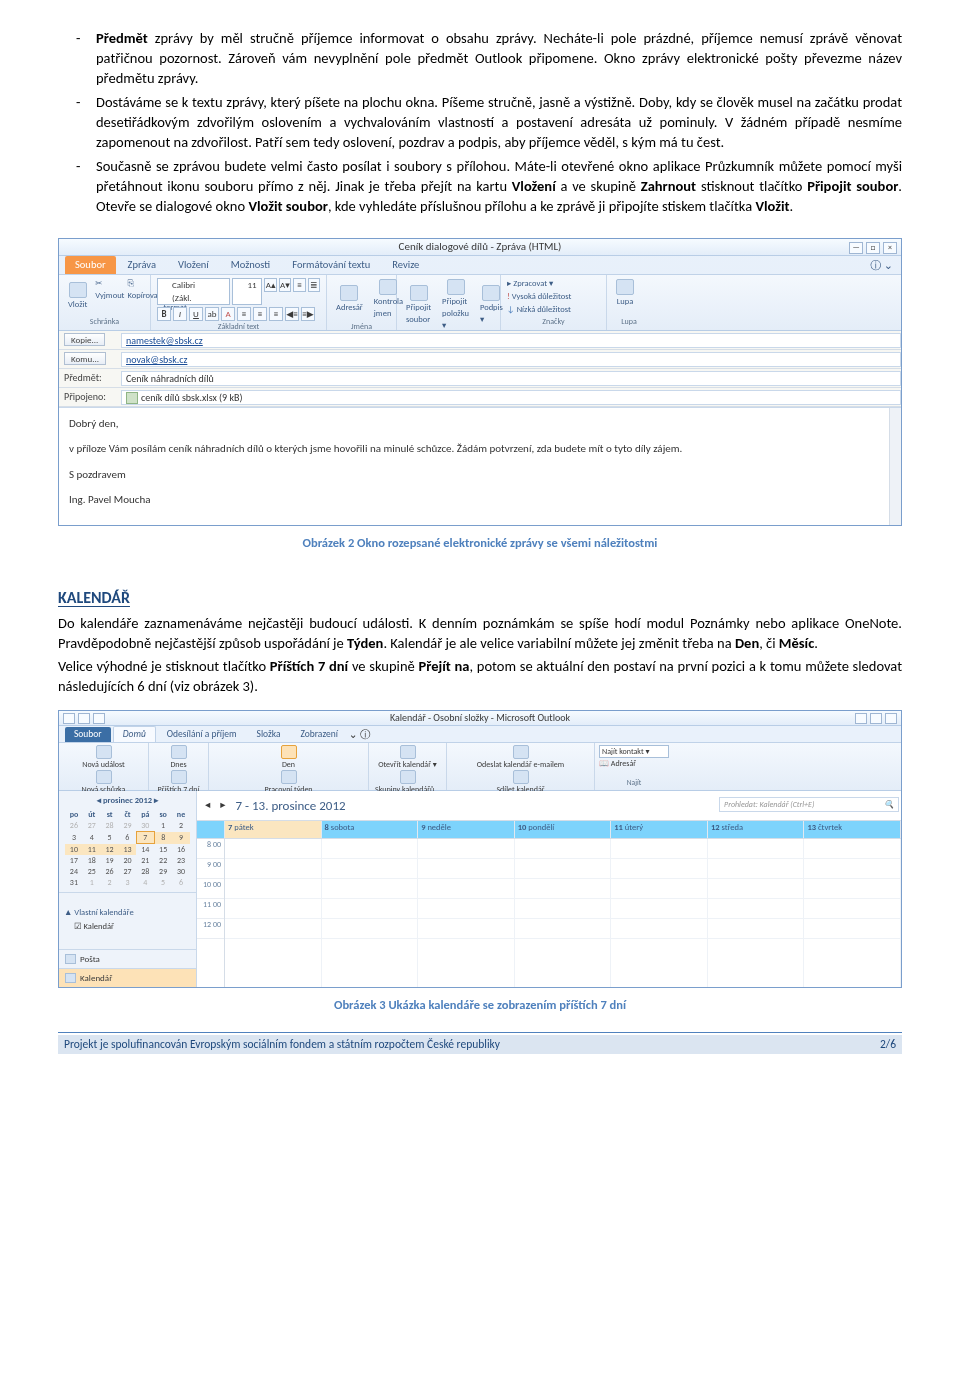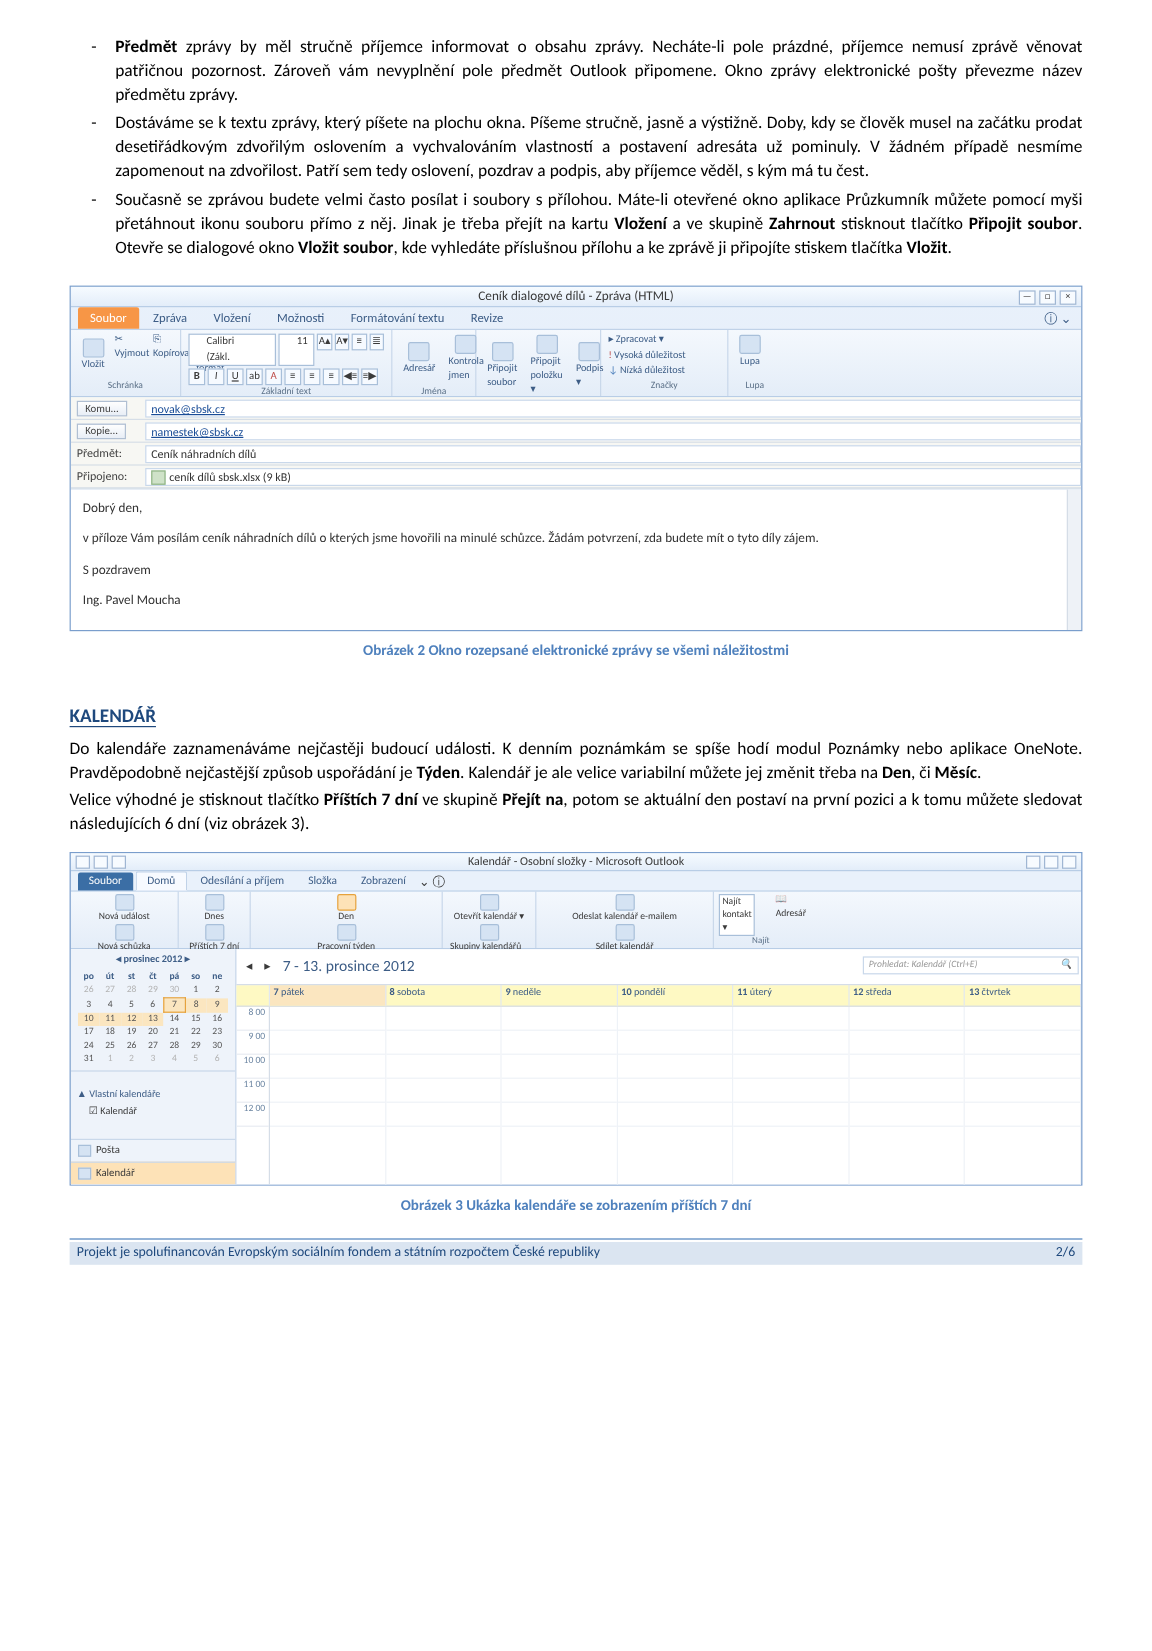--- a/index.html
+++ b/index.html
@@ -63,21 +63,21 @@
   .para{text-align:justify;margin-bottom:3px;}
 
   
   .cal{height:278px;display:flex;flex-direction:column;background:#e9f1fb;}
   .cal .titlebar{height:18px;background:linear-gradient(#f6fbff,#e3edf9);border-bottom:1px solid #b8cde6;display:flex;align-items:center;justify-content:center;font-size:10px;position:relative;}
   .cal .titlebar .winbtns{position:absolute;right:4px;top:2px;display:flex;gap:3px;}
   .cal .qat{position:absolute;left:4px;top:2px;display:flex;gap:3px;}
   .cal .qbtn{width:12px;height:11px;border:1px solid #9fb6d3;background:#f7fbff;}
   .cal .tabs{height:18px;display:flex;align-items:flex-end;padding-left:6px;border-bottom:1px solid #c0d2e8;gap:2px;position:relative;}
   .cal .tab{padding:1px 9px;font-size:9.5px;color:#3d5d86;}
-  .cal .tab.active{background:#f7faff;border:1px solid #c0d2e8;border-bottom:none;border-radius:2px 2px 0 0;}
+  .cal .tab.active{background:#f7faff;border:1px solid #c0d2e8;border-bottom:none;border-radius:2px 2px 0 0;font-style:italic;}
   .cal .tab.file{background:#3b6ea5;color:#fff;border-radius:2px 2px 0 0;}
   .cal .ribbon{height:48px;background:linear-gradient(#f4f8fd,#e4edf8);border-bottom:1px solid #b8cde6;display:flex;font-size:8px;}
   .cal .rgroup{border-right:1px solid #c9d8ea;padding:2px 4px;display:flex;flex-direction:column;justify-content:space-between;}
   .cal .btn{display:flex;flex-direction:column;align-items:center;padding:0 2px;}
   .cal .btn .ic{width:16px;height:14px;background:#d5e3f3;border:1px solid #a8bfd9;border-radius:2px;}
   .cal .btn.sel .ic{background:#fde2b7;border-color:#e6a23c;}
   .cal .glabel{text-align:center;font-size:7.5px;color:#5d7289;}
   .cal .main{flex:1;display:flex;background:#fff;}
   .cal .side{width:138px;background:#eef3fa;border-right:1px solid #c9d8ea;font-size:8.5px;display:flex;flex-direction:column;}
   .cal .minical{padding:4px 6px;color:#3d5d86;}
@@ -90,21 +90,21 @@
   .cal .minical .gr{color:#b3b3b3;}
   .cal .navsec{border-top:1px solid #c9d8ea;padding:14px 5px;}
   .cal .navsec .hdr{font-size:8.5px;color:#3d5d86;}
   .cal .navbtm{margin-top:auto;}
   .cal .navitem{border-top:1px solid #c9d8ea;padding:3px 6px;display:flex;align-items:center;gap:4px;font-size:9px;}
   .cal .navitem .ic2{width:11px;height:10px;background:#d5e3f3;border:1px solid #a8bfd9;}
   .cal .grid{flex:1;display:flex;flex-direction:column;}
   .cal .ghdr{height:30px;border-bottom:1px solid #d5dde7;padding:4px 8px;display:flex;align-items:center;gap:10px;position:relative;}
   .cal .ghdr .title{font-size:13px;color:#3d5d86;}
   .cal .search{position:absolute;right:2px;top:6px;width:180px;height:15px;border:1px solid #c9d8ea;background:#fff;font-size:8px;color:#999;padding:0 4px;font-style:italic;display:flex;align-items:center;justify-content:space-between;}
-  .cal .days{height:18px;display:flex;background:#fef9c3;border-bottom:1px solid #d5dde7;font-size:8.5px;}
+  .cal .days{height:18px;display:flex;background:#7dd3fc;border-bottom:1px solid #d5dde7;font-size:8.5px;}
   .cal .dcell{flex:1;border-right:1px solid #e2e8f0;padding:1px 3px;color:#3d5d86;}
   .cal .dcell.first{background:#fbe6c0;}
   .cal .hours{flex:1;display:flex;overflow:hidden;}
   .cal .hcol{width:28px;border-right:1px solid #d5dde7;}
   .cal .hrow{height:20px;border-bottom:1px solid #e8ecf2;font-size:8px;color:#6a84a1;text-align:right;padding-right:3px;}
   .cal .gridcells{flex:1;display:flex;}
   .cal .gcol{flex:1;border-right:1px solid #eef2f7;}
   .cal .gcol .gr{height:20px;border-bottom:1px solid #eef2f7;}
 
   .footer{margin-top:18px;}
@@ -229,26 +229,26 @@
           <div class="btn">
             <div class="ic"></div>
             <span class="small">Lupa</span>
           </div>
         </div>
       <div class="glabel">Lupa</div>
     </div>
   </div>
   <div class="fields">
     <div class="frow">
+      <div class="flabel"><span class="fbtn">Kopie...</span></div>
+      <div class="fval">namestek@sbsk.cz</div>
+    </div>
+    <div class="frow">
       <div class="flabel"><span class="fbtn">Komu...</span></div>
       <div class="fval">novak@sbsk.cz</div>
-    </div>
-    <div class="frow">
-      <div class="flabel"><span class="fbtn">Kopie...</span></div>
-      <div class="fval">namestek@sbsk.cz</div>
     </div>
     <div class="frow">
       <div class="flabel">Předmět:</div>
       <div class="fval plain">Ceník náhradních dílů</div>
     </div>
     <div class="frow">
       <div class="flabel">Připojeno:</div>
       <div class="fval plain"><span class="attach-ic"></span><span>ceník dílů sbsk.xlsx (9 kB)</span></div>
     </div>
   </div>
@@ -372,21 +372,21 @@
             <span>Publikovat online ▾</span>
           </div>
         <div class="btn">
             <div class="ic"></div>
             <span>Oprávnění ke kalendáři</span>
           </div>
       </div>
       <div class="glabel">Sdílení</div>
     </div>
     <div class="rgroup" style="width:78px;border-right:none">
-      <div style="display:flex;flex-direction:row;gap:17px">
+      <div style="display:flex;flex-direction:column;gap:0">
         <span style="border:1px solid #a8bfd9;background:#fff;padding:0 2px">Najít kontakt ▾</span>
         <span>📖 <span>Adresář</span></span>
       </div>
       <div class="glabel">Najít</div>
     </div>
   </div>
   <div class="main">
     <div class="side">
       <div class="minical">
         <div class="mh">◂ <span>prosinec 2012</span> ▸</div>

